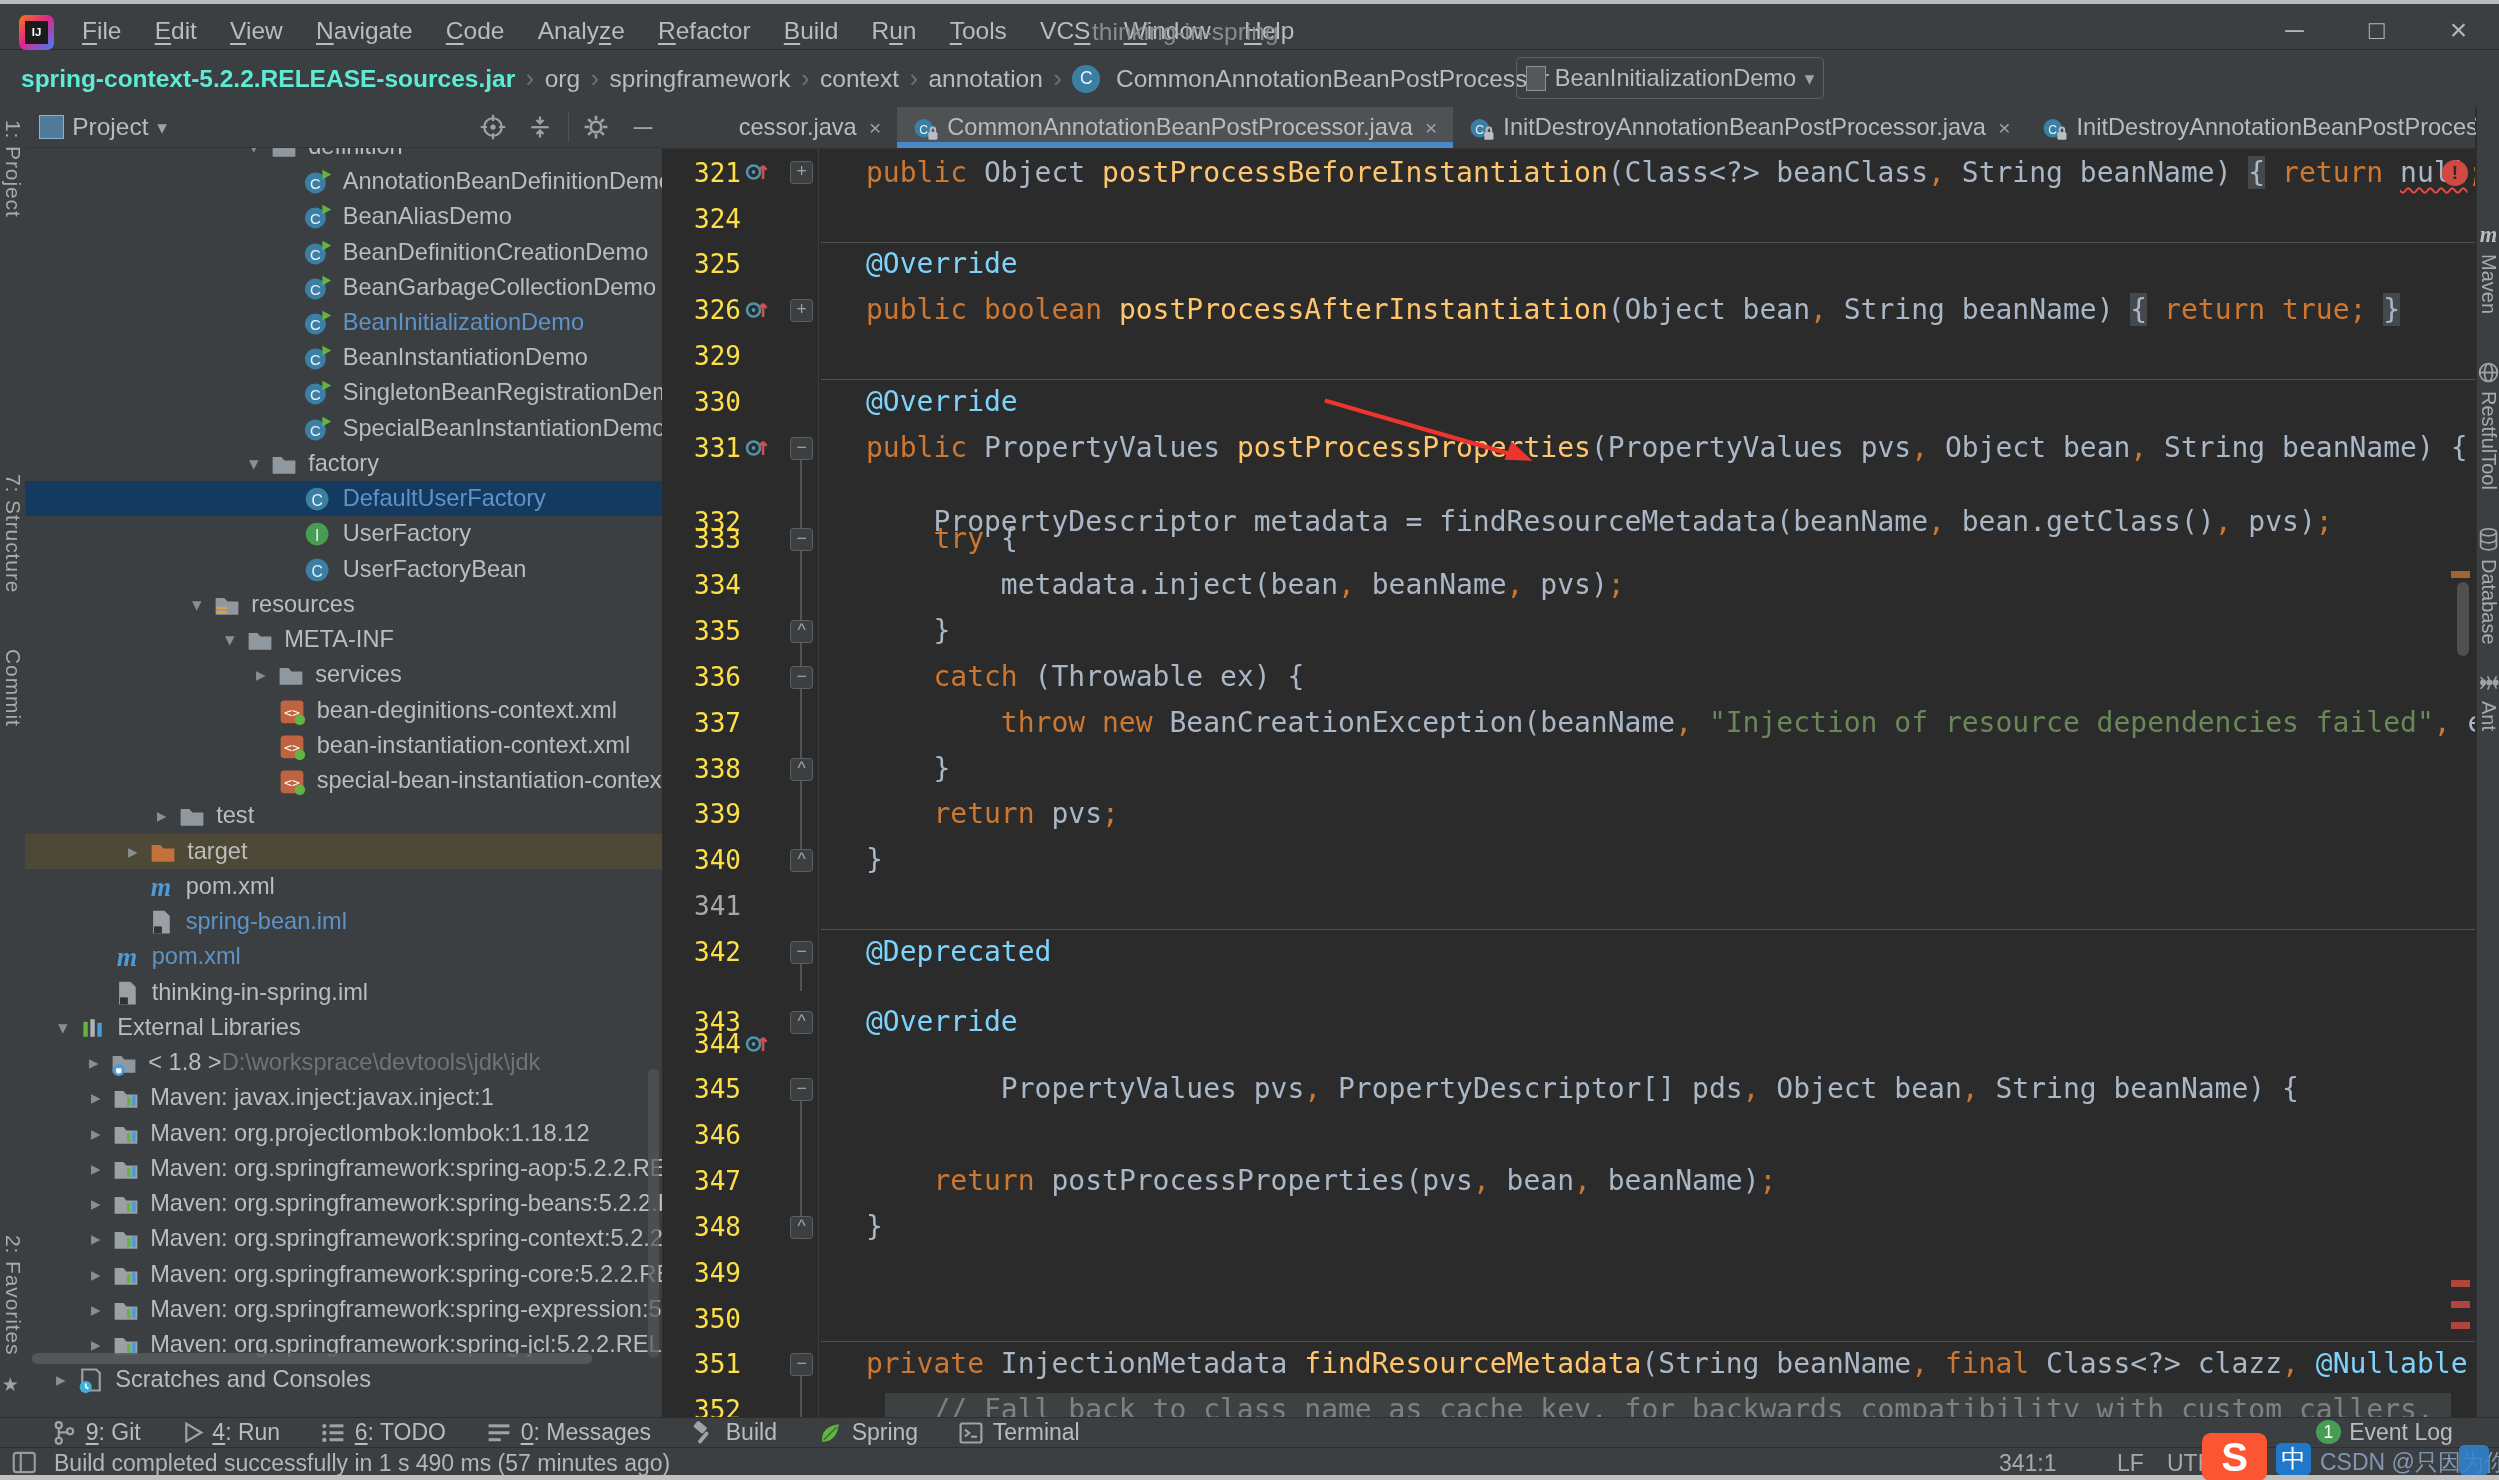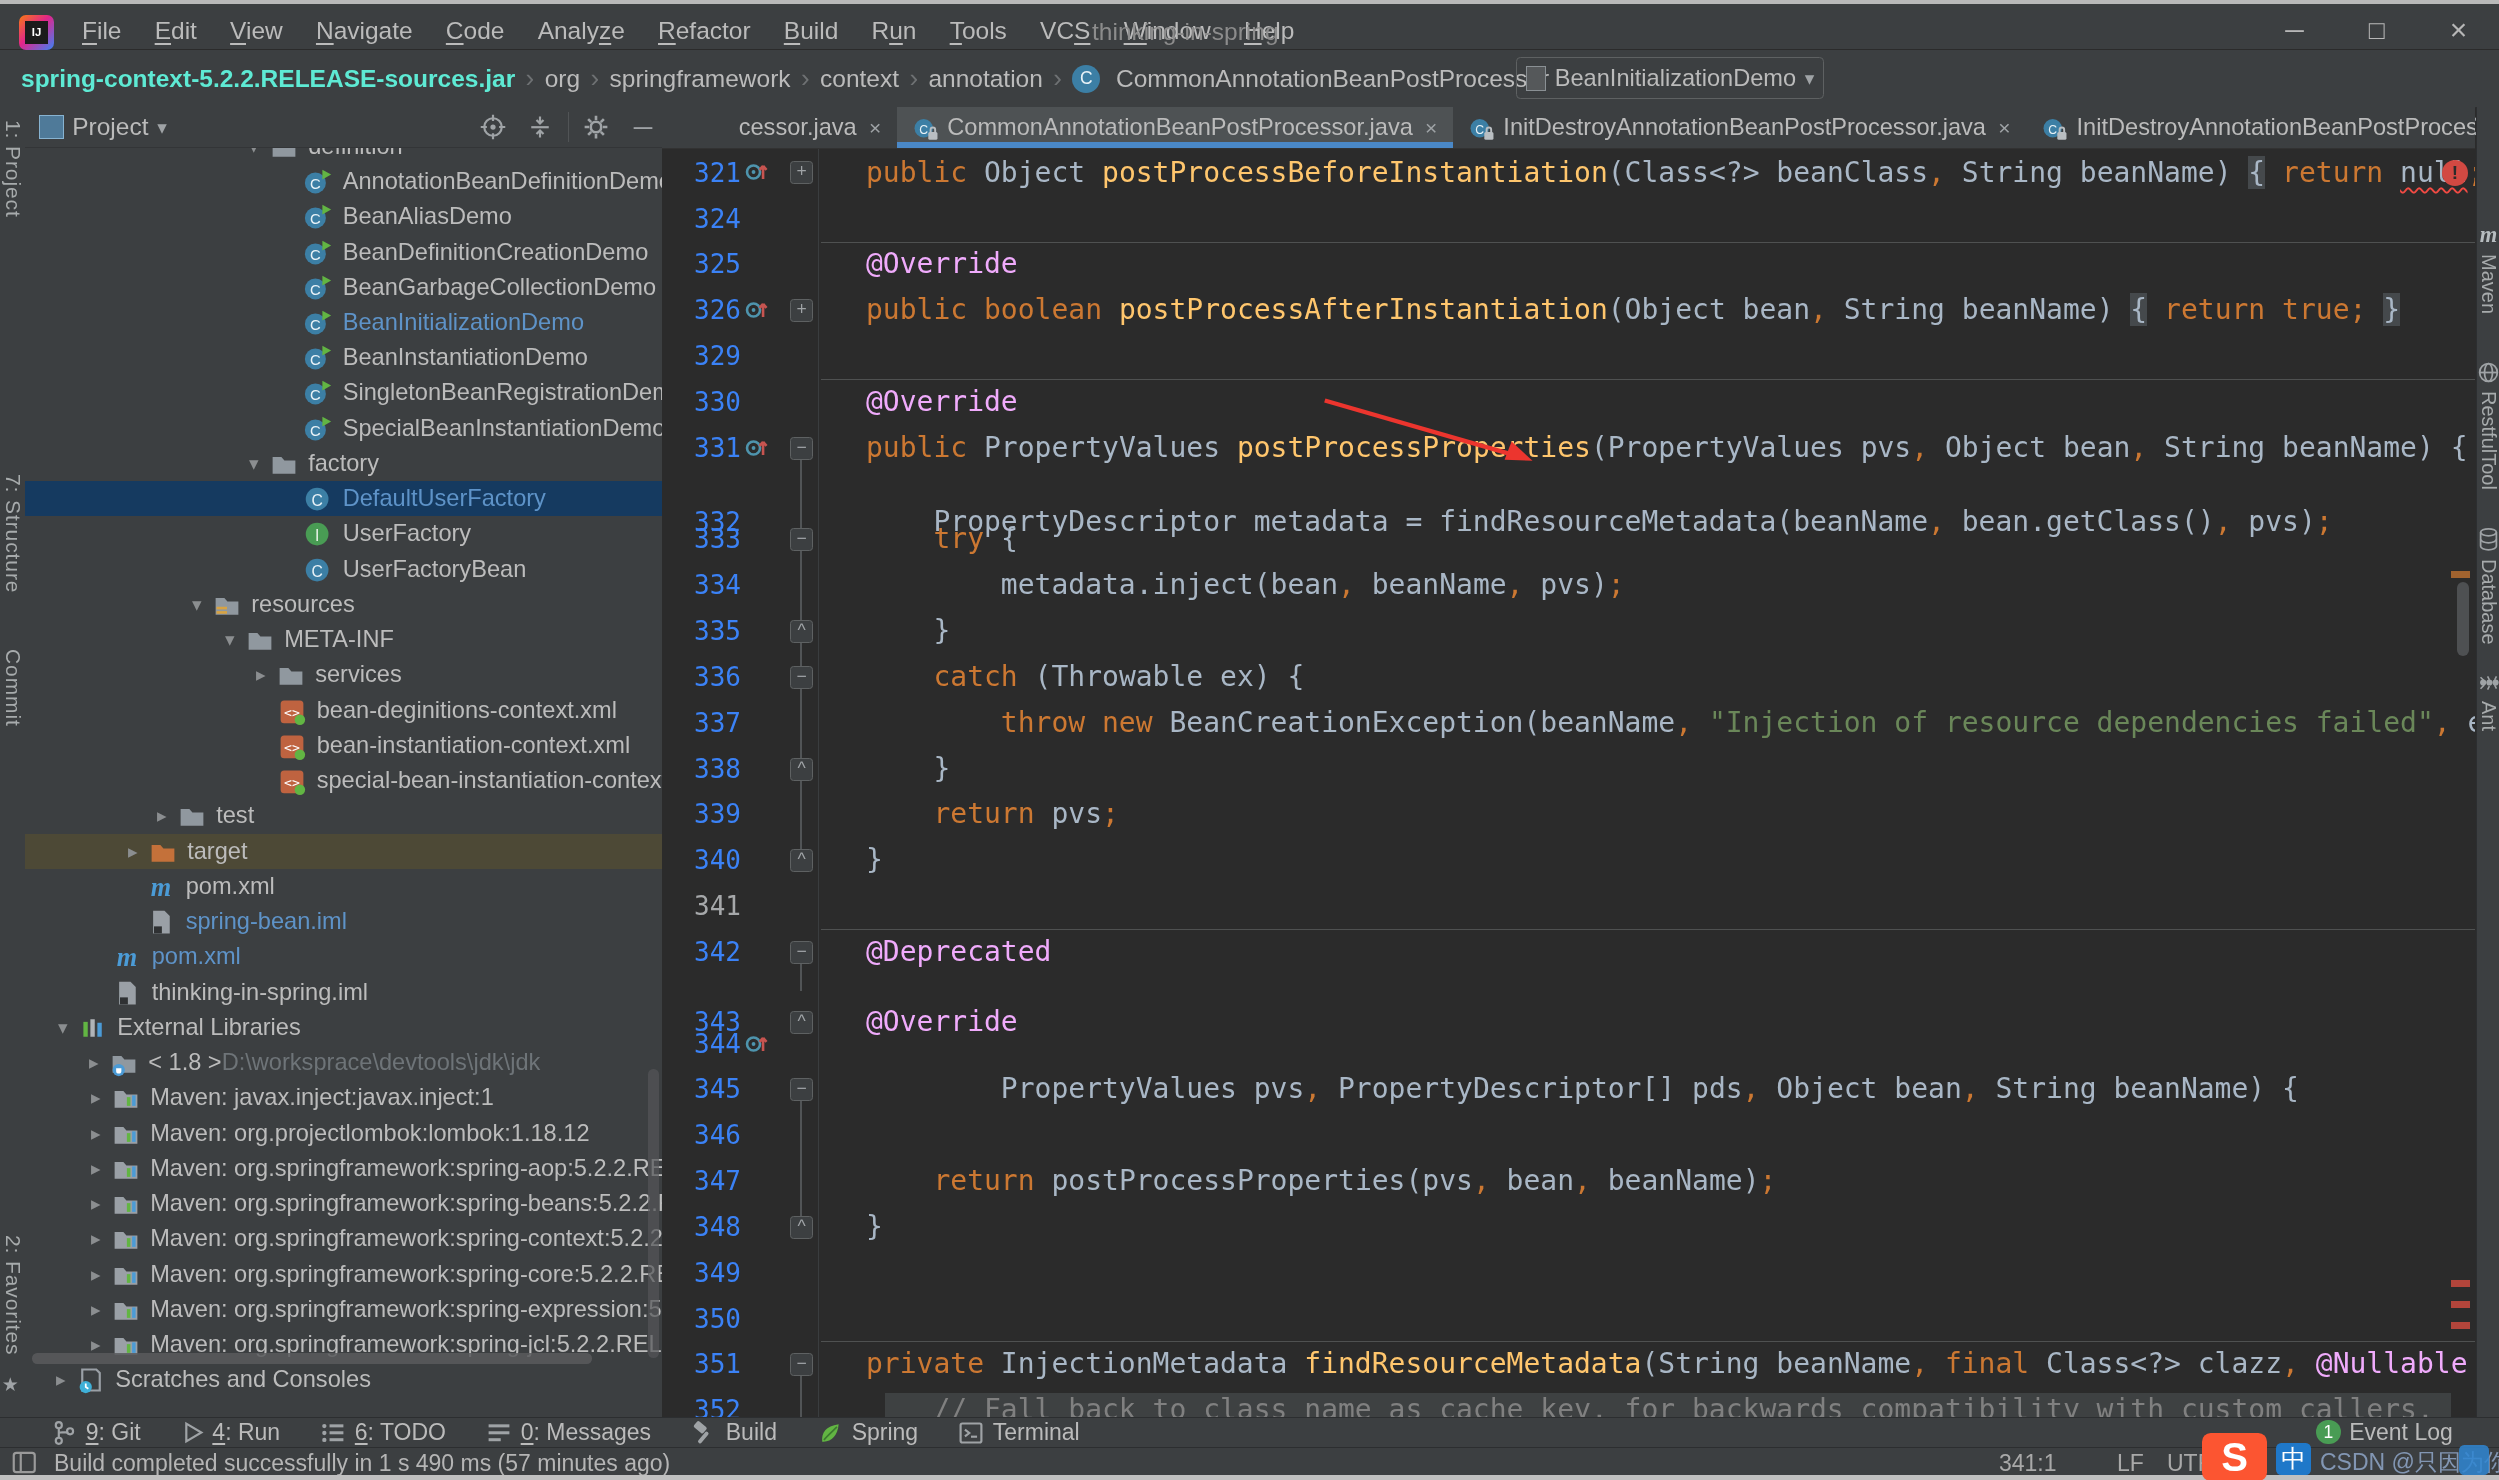--- a/index.html
+++ b/index.html
@@ -58,28 +58,28 @@
     display:flex;align-items:stretch;padding-left:61px;box-sizing:border-box;overflow:hidden;}
   .tab{display:flex;align-items:center;gap:8.7px;padding:0 15.7px;font-size:23.6px;color:#bbbbbb;white-space:nowrap;position:relative;}
   .tab .close{color:#9fa3a6;font-size:21px;margin-left:3.5px;}
   .tab.active{background:#4e5254;}
   .tab.active:after{content:"";position:absolute;left:0;right:0;bottom:0;height:6.1px;background:#4A88C7;}
   .ticon-class{display:inline-flex;width:26px;height:26px;position:relative;flex:none;}
   #edbody{left:0;top:42px;width:1813px;height:1268px;overflow:hidden;background:#2b2b2b;}
   #gutterline{left:156px;top:0;width:0.9px;height:1268px;background:#3a3d3f;}
   .crow{position:absolute;left:0;width:1813px;height:46px;}
   .ln{position:absolute;left:0;top:7px;width:79px;text-align:right;font-family:"DejaVu Sans Mono",monospace;
-    font-size:26px;color:#3b82f6;}
+    font-size:26px;color:#fde047;}
   .ln.bright{color:#a6a8aa;}
   .gut-ovr{position:absolute;left:82px;top:8.7px;}
   .gut-fold{position:absolute;left:128px;top:10.5px;width:23px;height:23px;border:1.7px solid #5e6162;border-radius:3.5px;
     box-sizing:border-box;color:#9fa3a6;font-size:17.5px;line-height:18.4px;text-align:center;background:#3c3f41;}
   .ctext{position:absolute;left:204px;top:5.2px;font-family:"DejaVu Sans Mono",monospace;font-size:28px;
     white-space:pre;color:#a9b7c6;}
-  .tk-k{color:#cc7832;} .tk-d{color:#a9b7c6;} .tk-m{color:#ffc66d;} .tk-a{color:#f0abfc;}
+  .tk-k{color:#cc7832;} .tk-d{color:#a9b7c6;} .tk-m{color:#ffc66d;} .tk-a{color:#7dd3fc;}
   .tk-s{color:#6a8759;} .tk-c{color:#808080;} .tk-o{color:#cc7832;}
   .tk-fb{color:#a9b7c6;background:#45494c;}
   .tk-e{color:#a9b7c6;text-decoration:underline wavy #f24a43 1.7px;text-underline-offset:5.2px;}
   .msep{position:absolute;left:159px;width:1654px;height:0.9px;background:#4f5151;}
   .foldline{position:absolute;left:138px;width:1.7px;background:#515456;}
   #cmtband{position:absolute;left:223px;width:1566px;height:33px;background:#3e4142;}
   #err-icon{position:absolute;left:1780px;top:10.5px;width:26px;height:26px;border-radius:50%;background:#d24942;
     color:#2b2b2b;font-size:19px;font-weight:bold;text-align:center;line-height:26px;}
   #ed-vscroll{position:absolute;left:1795px;top:433px;width:12.2px;height:74px;background:#4e5052;border-radius:6.1px;}
   .stripe-mark{position:absolute;left:1789px;width:19px;height:7px;}

